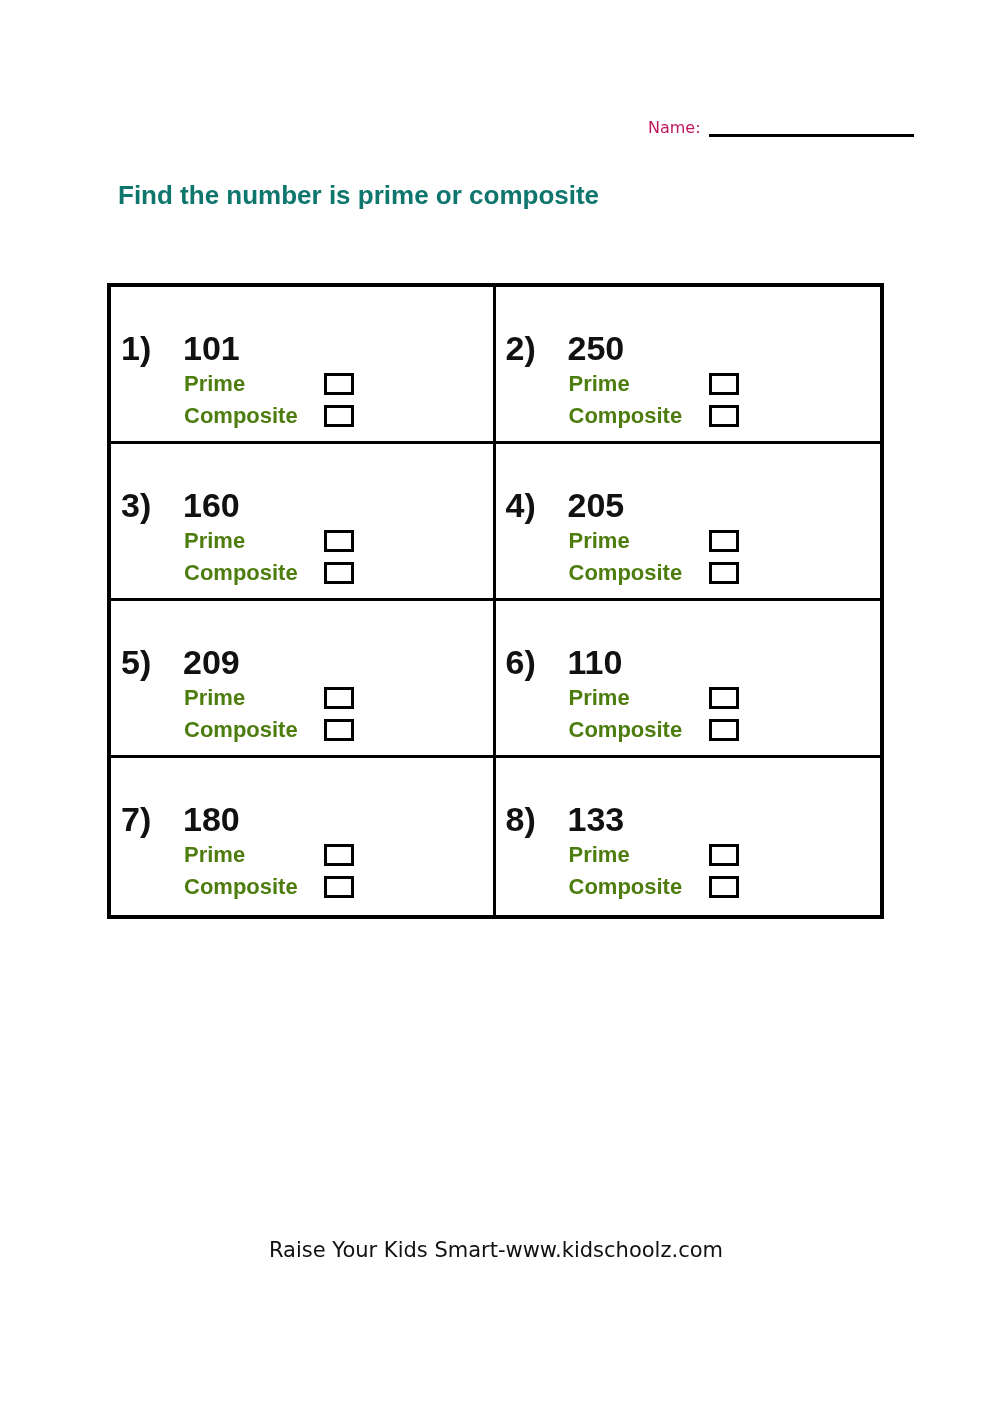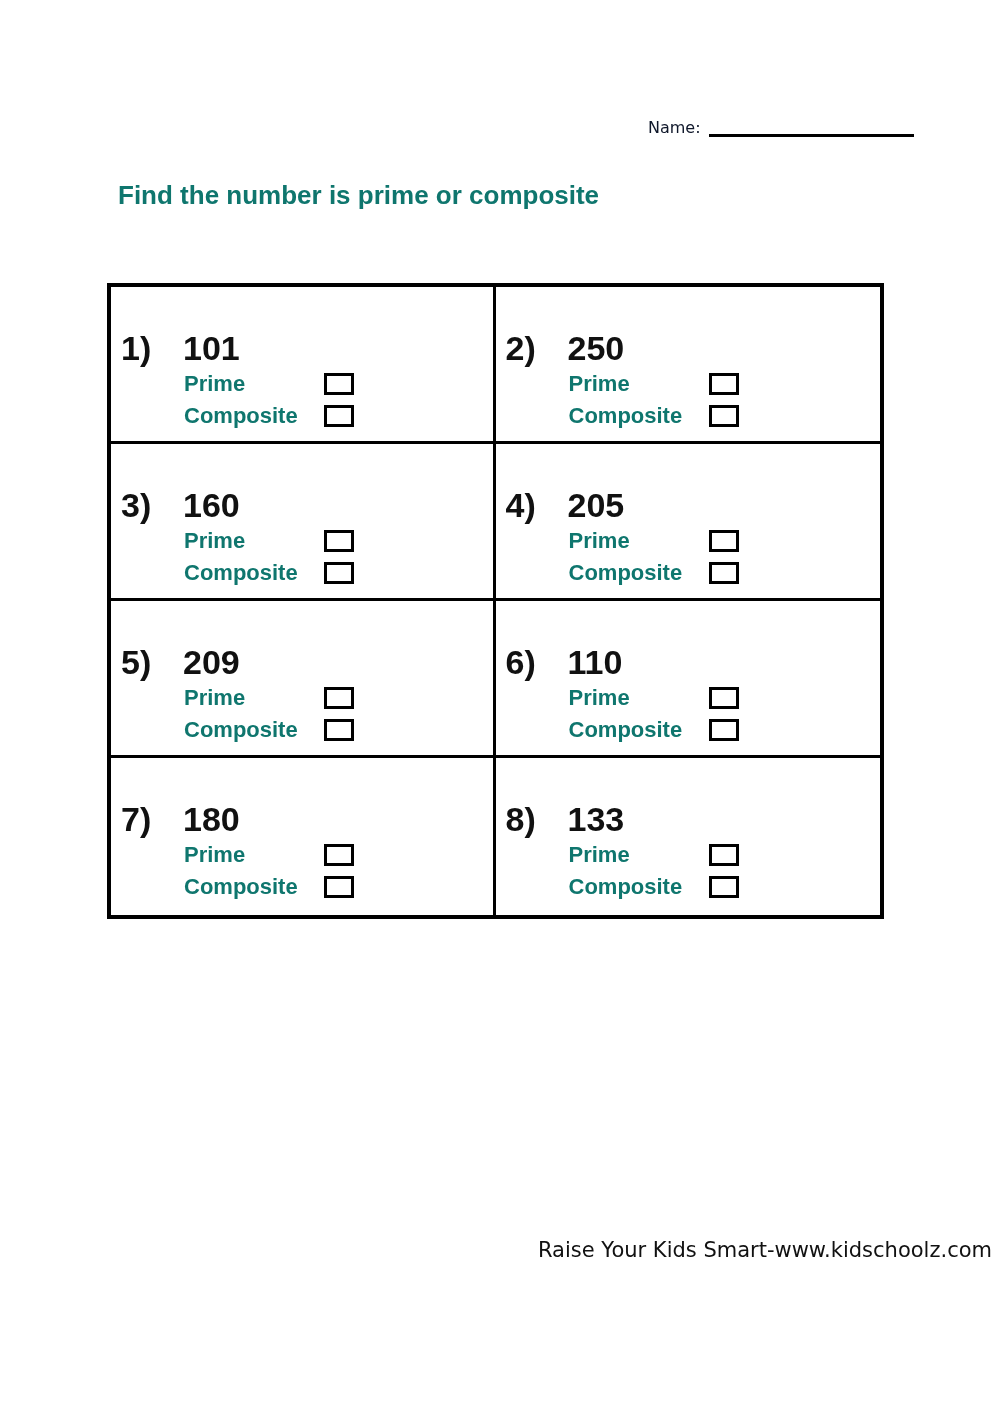--- a/index.html
+++ b/index.html
@@ -14,21 +14,21 @@
 
   
   .name-row {
     position: absolute;
     left: 648px;
     top: 118px;
     display: flex;
     align-items: flex-end;
     font-family: "DejaVu Sans", sans-serif;
     font-size: 16px;
-    color: #0f172a;
+    color: #be185d;
   }
   .name-line {
     display: inline-block;
     width: 205px;
     height: 18px;
     border-bottom: 3px solid #000;
     margin-left: 8px;
   }
 
   
@@ -79,37 +79,37 @@
     display: flex;
     align-items: center;
     margin-left: 63px;
     height: 32px;
   }
   .opt-label {
     width: 140px;
     flex: none;
     font-weight: bold;
     font-size: 22px;
-    color: #0f766e;
+    color: #4d7c0f;
   }
   .checkbox {
     width: 30px;
     height: 22px;
     border: 3px solid #000;
     background: #fff;
     flex: none;
   }
 
   
   .footer {
     position: absolute;
     left: 0;
     top: 1238px;
     width: 100%;
-    text-align: right;
+    text-align: center;
     font-family: "DejaVu Sans", sans-serif;
     font-size: 21px;
     color: #111;
   }
 </style>
 </head>
 <body>
 
 <div class="name-row">
   <span>Name:</span>

